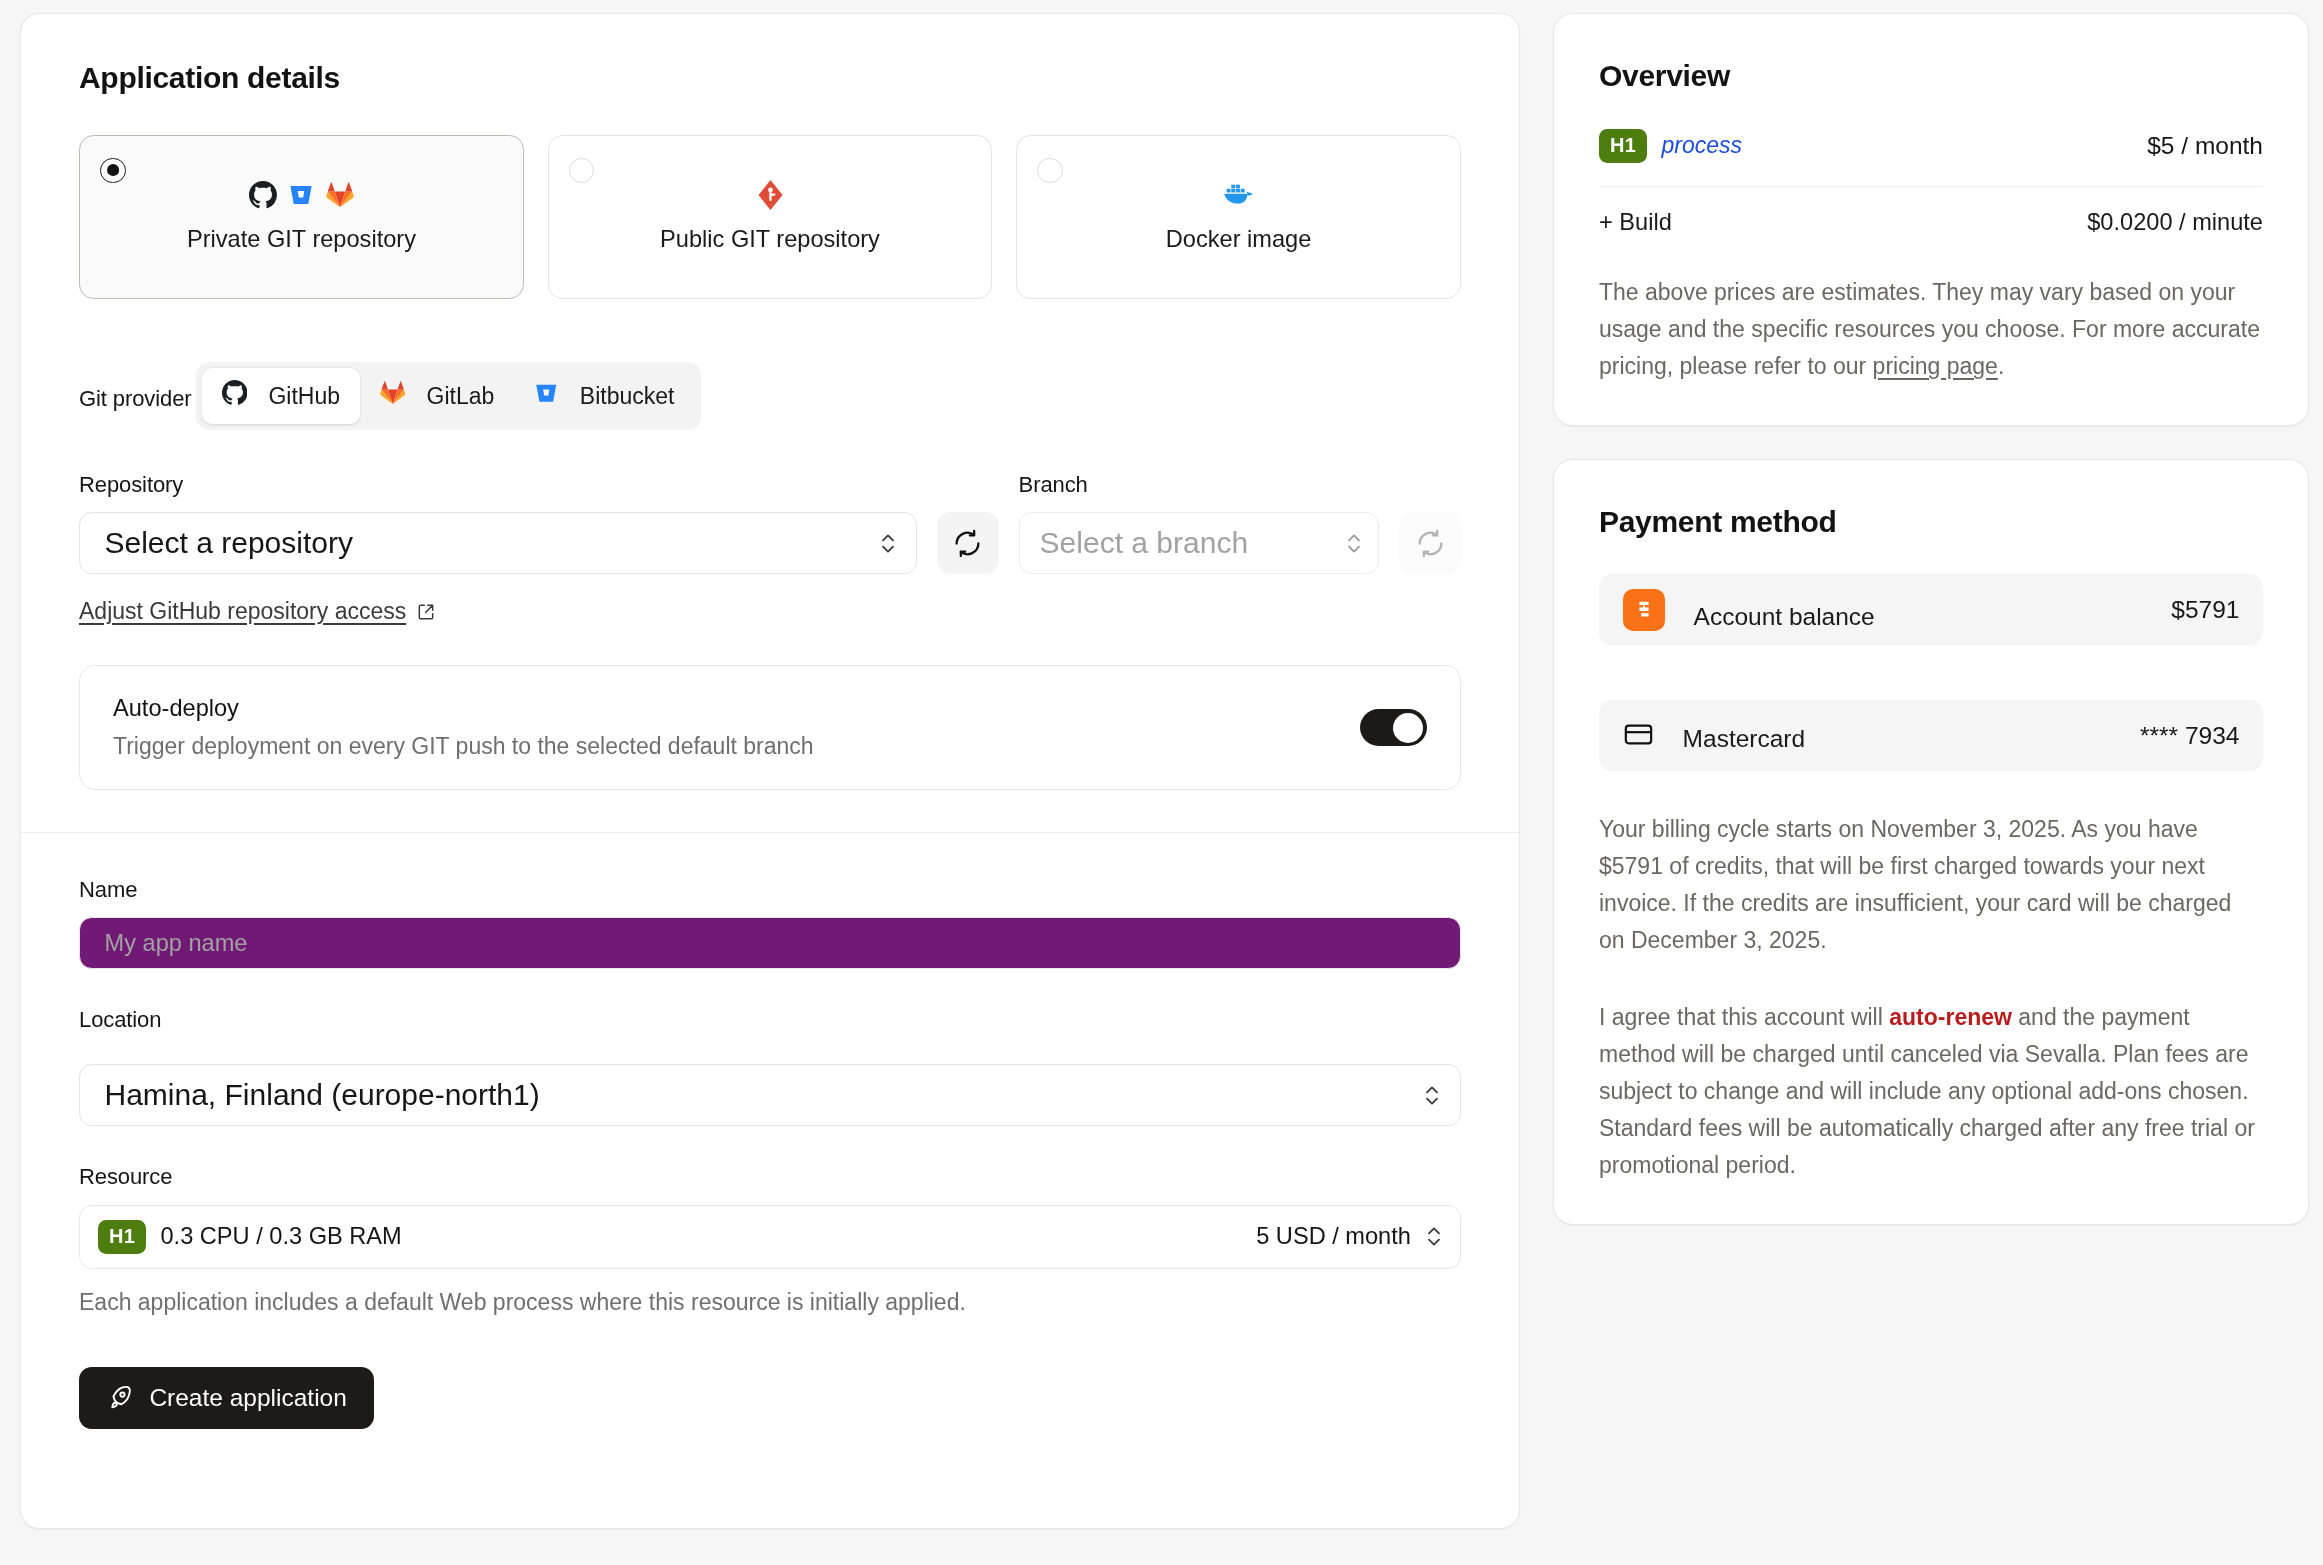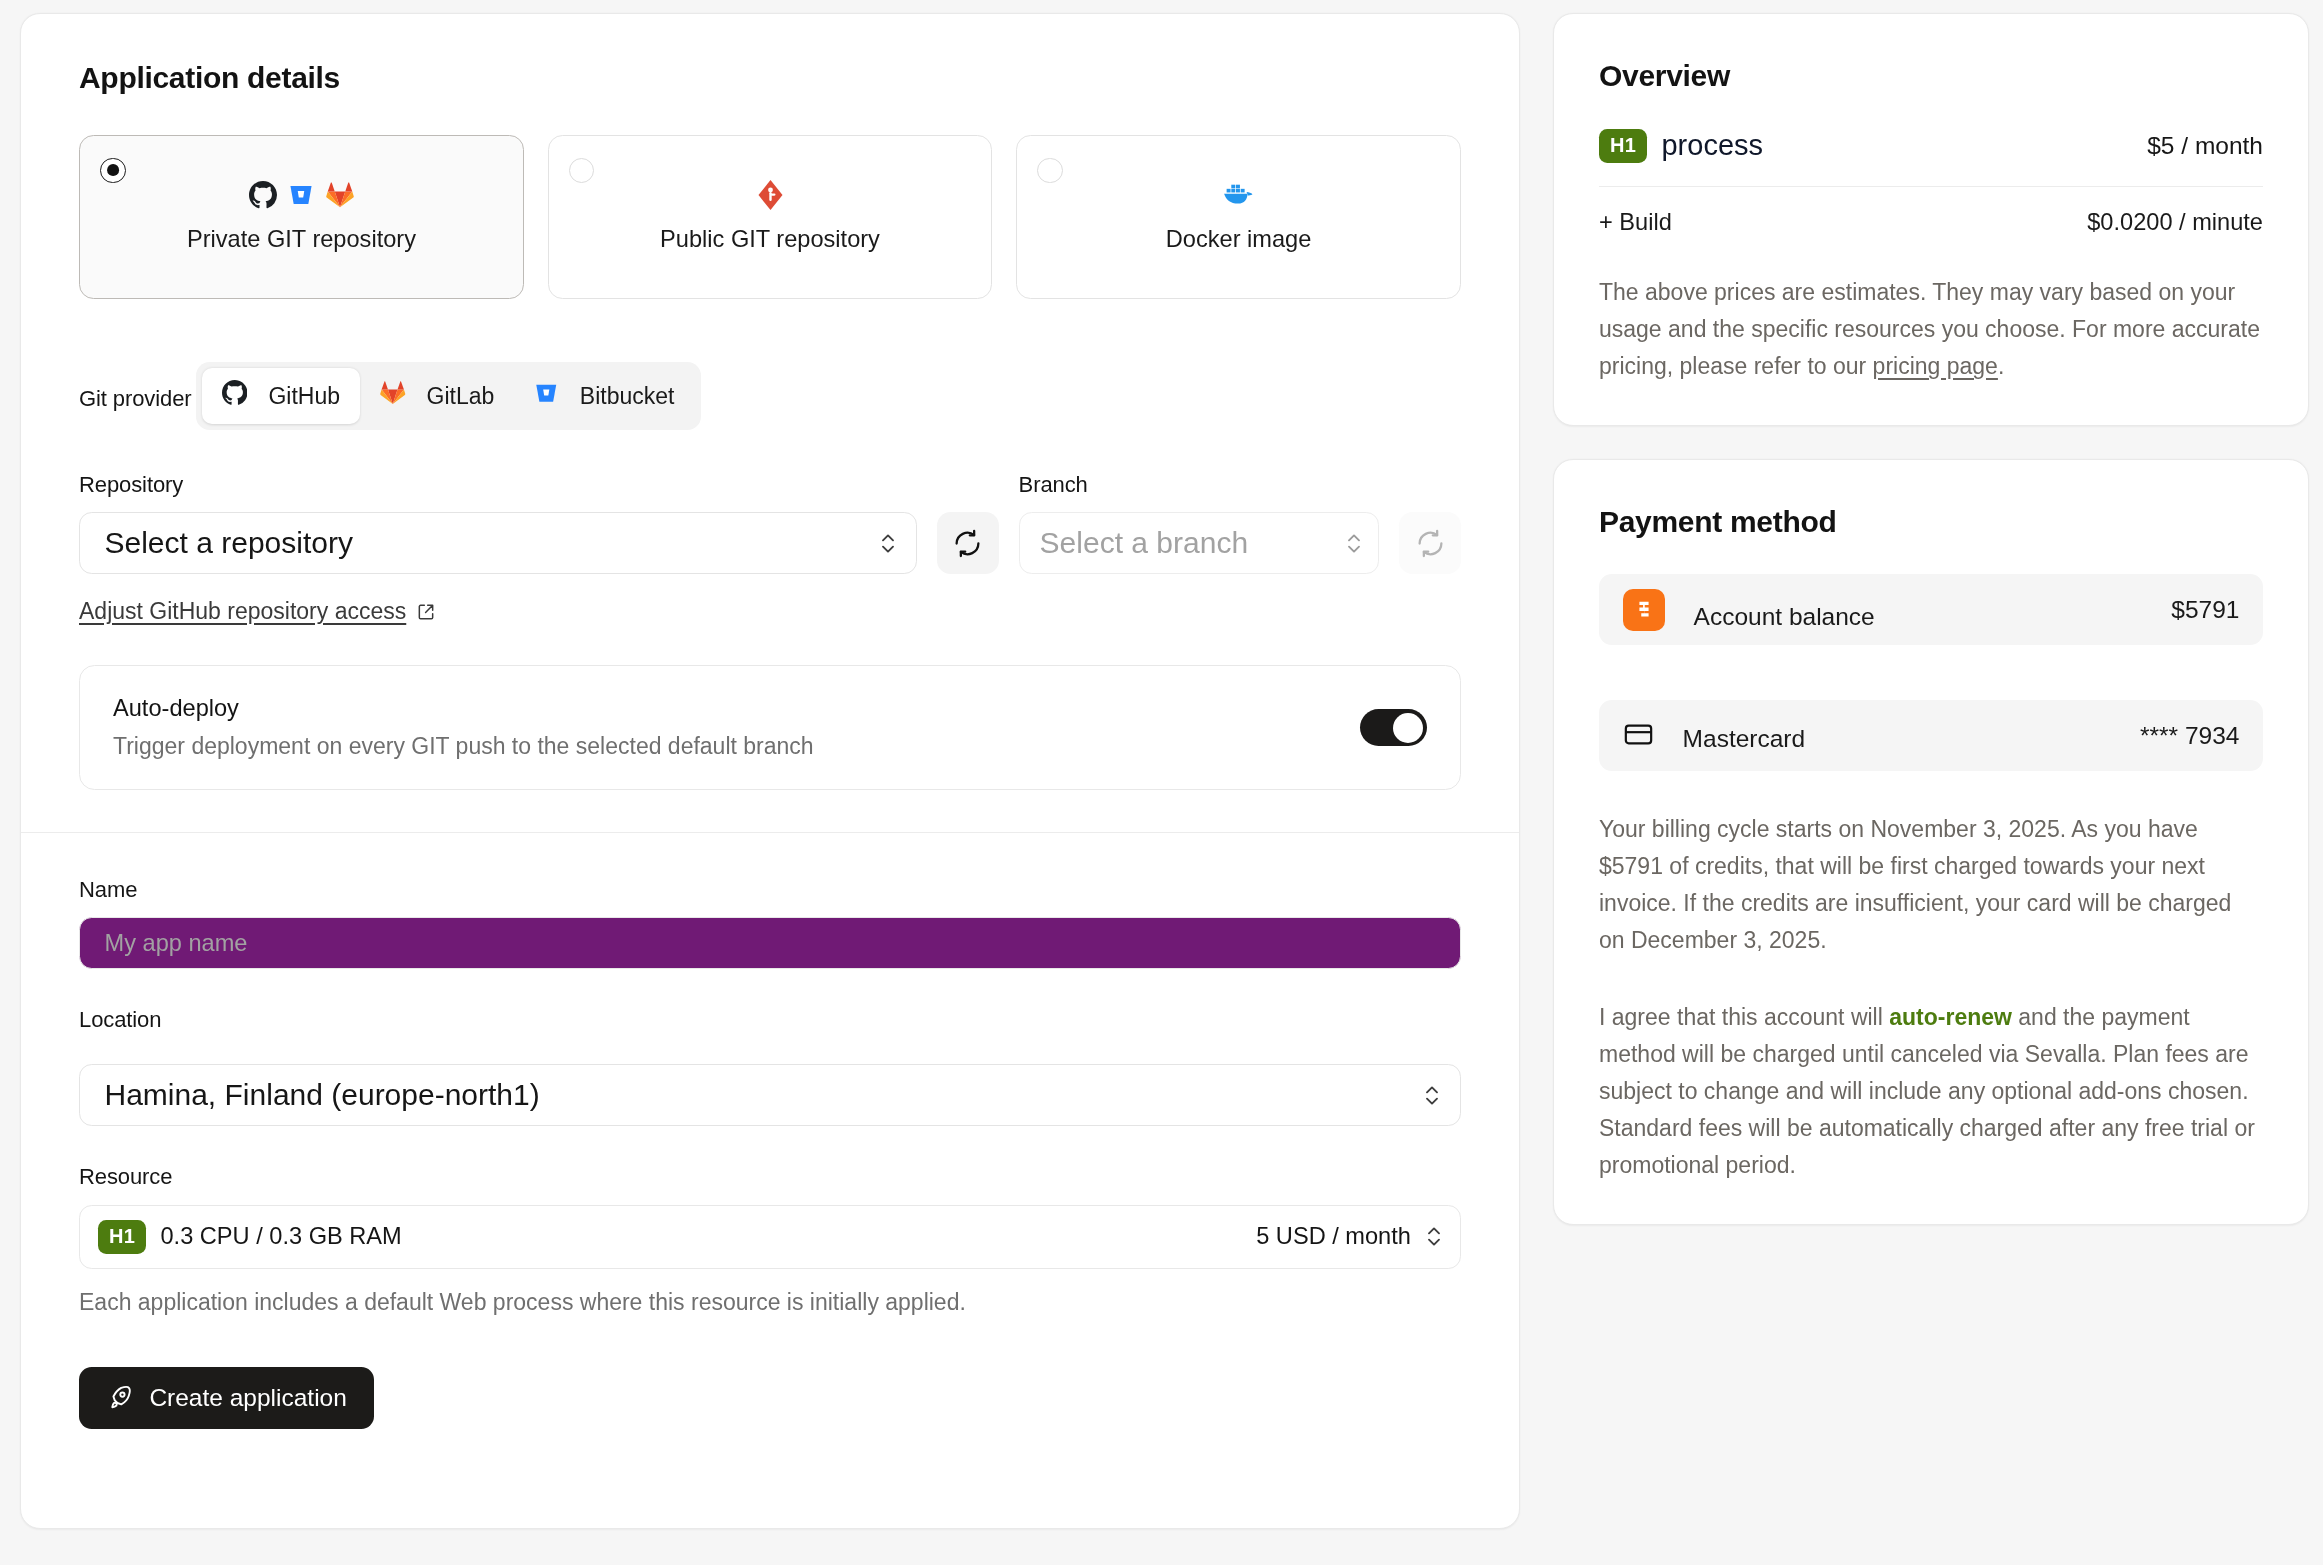--- a/index.html
+++ b/index.html
@@ -148,21 +148,21 @@
   
   .right-col { width: 756px; flex: 0 0 756px; display: flex; flex-direction: column; gap: 33px; }
   .r-card { padding: 45px 45px 40px 45px; }
   .r-title { font-size: 30px; font-weight: 700; color: #131313; letter-spacing:-0.3px; }
 
   .ov-row {
     display: flex; align-items: center; justify-content: space-between;
     margin-top: 36px;
   }
   .ov-left { display: flex; align-items: center; gap: 14.5px; }
-  .ov-proc { font-size: 29px; color: #0f172a; }
+  .ov-proc { font-size: 23px; color: #1d4ed8; font-style: italic; }
   .ov-price { font-size: 24.5px; color: #171717; }
   .ov-sep { height: 0.9px; background: #ececec; margin: 23.6px 0 0 0; }
   .ov-line {
     display: flex; align-items: center; justify-content: space-between;
     margin-top: 22px; font-size: 23.6px; color: #1a1a1a;
   }
   .ov-note {
     margin-top: 38px; font-size: 23px; line-height: 37px; color: #6b6762;
   }
   .ov-note a { color: #6b6762; text-decoration: underline; text-underline-offset: 3.6px; }
@@ -176,21 +176,21 @@
   .pm-label { font-size: 24.5px; color: #1a1a1a; }
   .pm-value { font-size: 24.5px; color: #1a1a1a; }
   .pm-icon-orange {
     width: 42px; height: 42px; border-radius: 10px; background: #f97316;
     display: flex; align-items: center; justify-content: center;
   }
   .pm-gap { height: 20px; }
   .pm-note {
     margin-top: 40px; font-size: 23px; line-height: 37px; color: #6b6762;
   }
-  .pm-note b { color: #4d7c0f; font-weight: 700; }
+  .pm-note b { color: #b91c1c; font-weight: 700; }
 </style>
 </head>
 <body>
 
 <div class="page">
 
   <div class="left-col">
     <div class="card main-card">
 
       <div class="sec-top">

